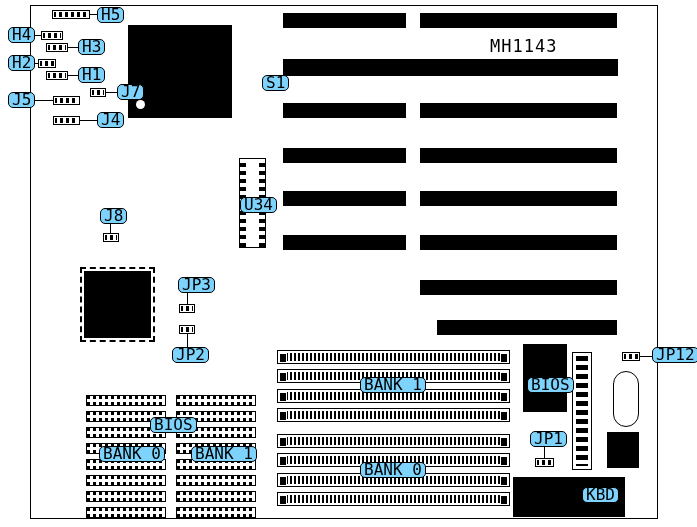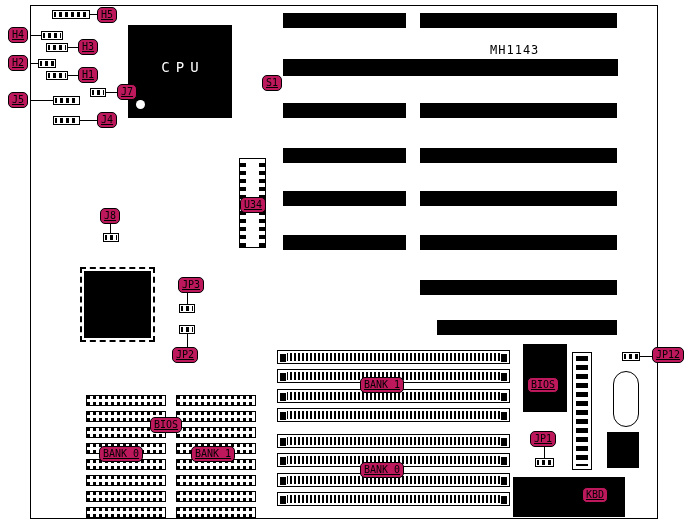--- a/index.html
+++ b/index.html
@@ -4,24 +4,24 @@
 <style>
   * { margin:0; padding:0; box-sizing:border-box; }
   html,body { background:#fff; }
   #stage {
     position:relative; width:697px; height:527px; background:#fff;
     font-family:"DejaVu Sans Mono","Liberation Mono",monospace; color:#000;
     overflow:hidden;
   }
   .board { position:absolute; border:1px solid #000; background:#fff; }
   .lbl {
-    position:absolute; background:#be185d; border:1px solid #000; border-radius:5px;
-    font-size:10px; line-height:14px; padding:0 3px; white-space:nowrap; z-index:6;text-decoration:underline;
+    position:absolute; background:#7dd3fc; border:1px solid #000; border-radius:5px;
+    font-size:16px; line-height:14px; padding:0 3px; white-space:nowrap; z-index:6;
   }
-  .txt { position:absolute; font-size:12px; letter-spacing:1px; z-index:2;margin-top:7px; }
+  .txt { position:absolute; font-size:17px; letter-spacing:1px; z-index:2; }
   .slot { position:absolute; background:#000; height:15px; z-index:2; }
   .chip { position:absolute; background:#000; z-index:2; }
   .qfp  { position:absolute; background:#000; outline:2px dashed #000; outline-offset:2px; z-index:2; }
   .line { position:absolute; background:#000; z-index:3; }
   .conn {
     position:absolute; height:9px; border:1px solid #000; padding:1px;
     background-image:repeating-linear-gradient(90deg,#000 0 3px,#fff 3px 6px);
     background-clip:content-box; z-index:4; background-color:transparent;
   }
   .conn-v {
@@ -90,21 +90,20 @@
 
   <div class="conn" style="left:90px;top:88px;width:16px"></div>
   <div class="line" style="left:106px;top:92px;width:11px;height:1px"></div>
   <div class="lbl" style="left:117px;top:84px">J7</div>
 
   <div class="conn" style="left:53px;top:116px;width:27px"></div>
   <div class="line" style="left:80px;top:120px;width:17px;height:1px"></div>
   <div class="lbl" style="left:97px;top:112px">J4</div>
 
   <div class="chip" style="left:128px;top:25px;width:104px;height:93px">
-    <div class="cpu-text">CPU</div>
     <div class="cpu-dot"></div>
   </div>
 
   <div class="slot" style="left:283px;top:13px;width:123px"></div>
   <div class="slot" style="left:420px;top:13px;width:197px"></div>
 
   <div class="txt" style="left:490px;top:36px">MH1143</div>
 
   <div class="lbl" style="left:262px;top:75px">S1</div>
   <div class="line" style="left:270px;top:82px;width:10px;height:1px"></div>

